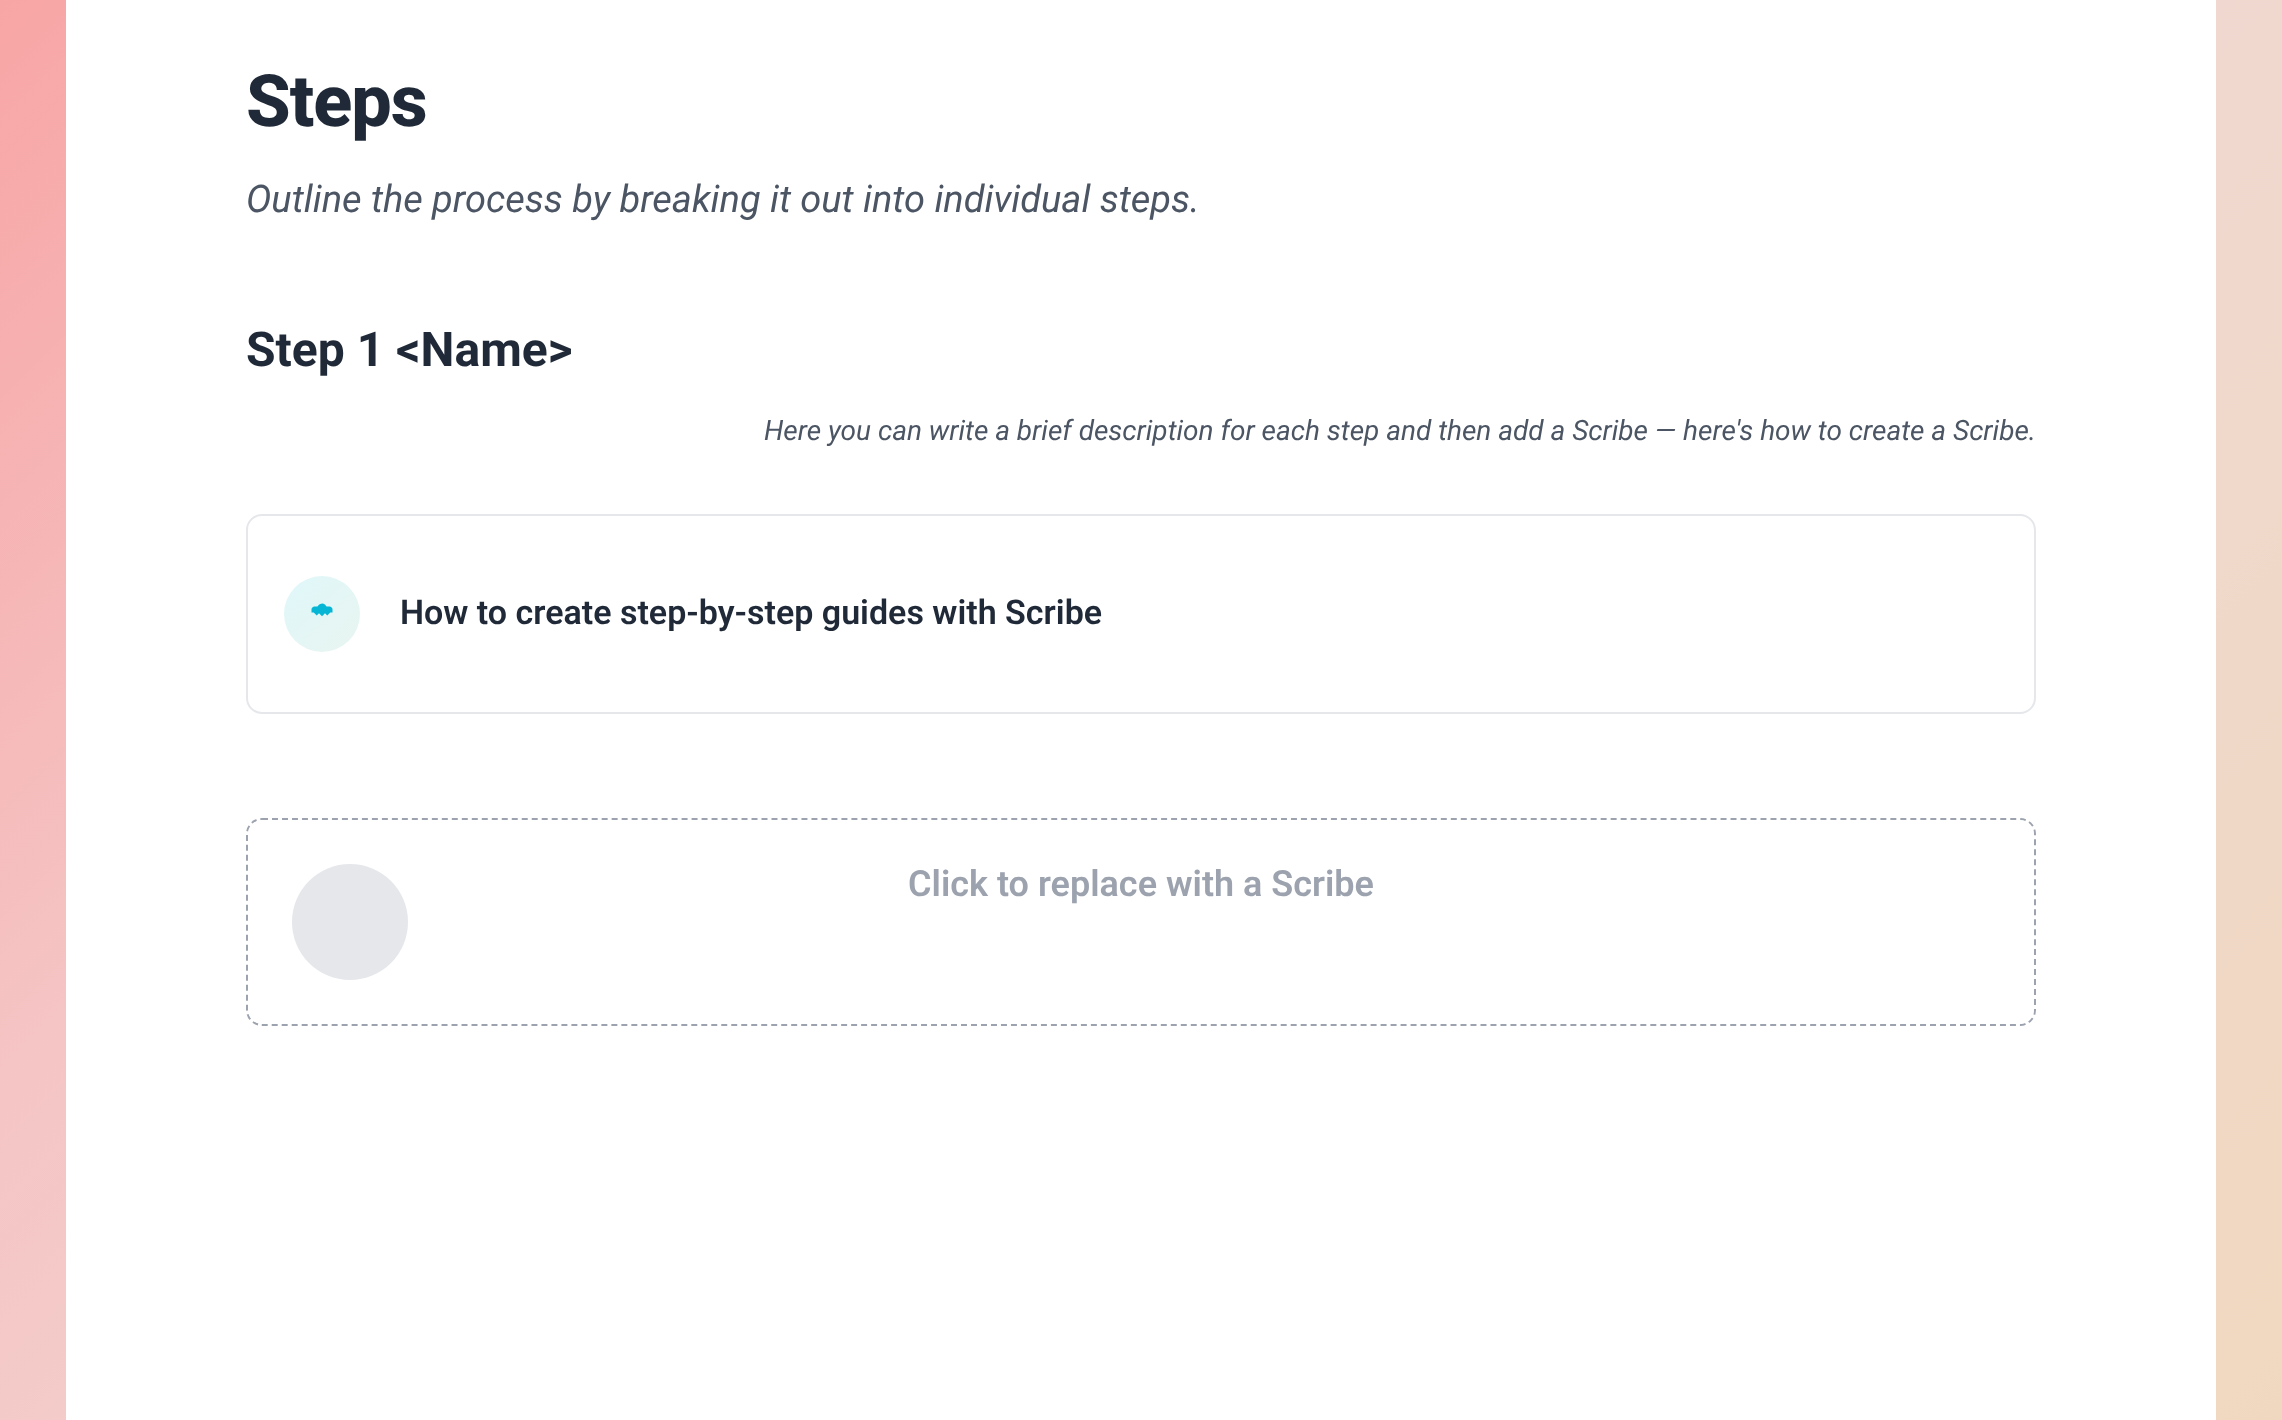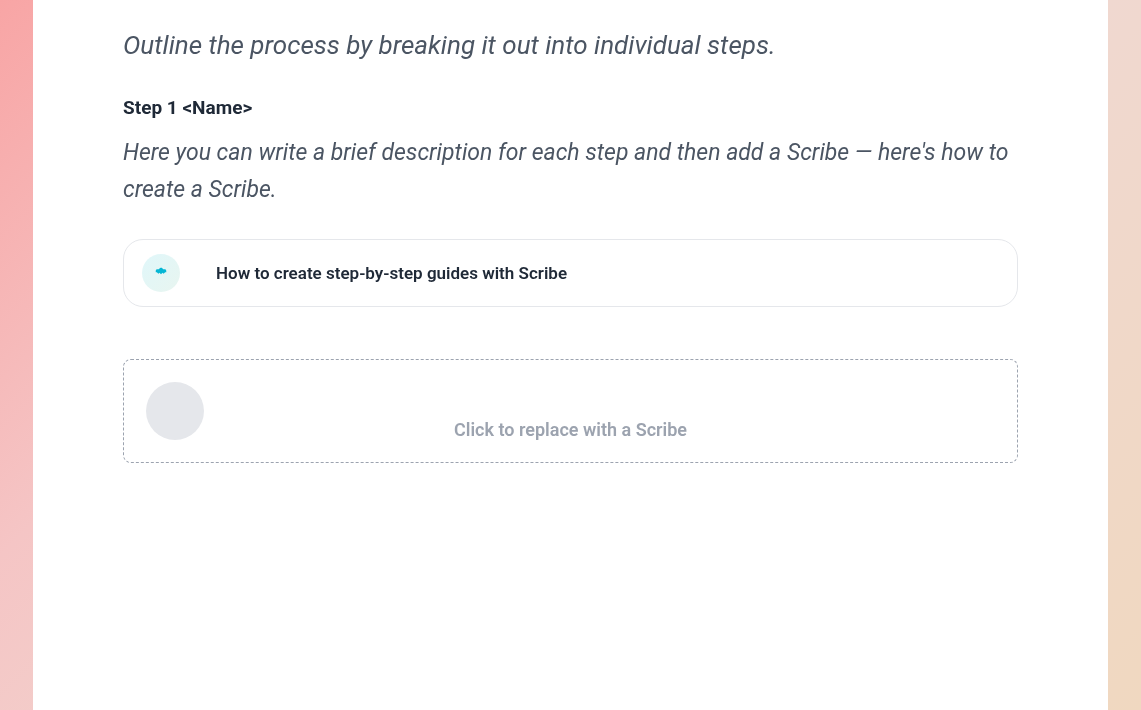--- a/index.html
+++ b/index.html
@@ -22,45 +22,46 @@
       padding: 30px 90px 0 90px;
     }
     .steps-heading {
       font-size: 36px;
       font-weight: 800;
       color: #1f2937;
       margin-bottom: 16px;
       letter-spacing: -0.5px;
     }
     .steps-subtitle {
-      font-size: 26px;
+      font-size: 19px;
       font-style: italic;
       color: #4b5563;
-      margin-bottom: 36px;
+      margin-bottom: 50px;
     }
     .step-heading {
-      font-size: 19px;
+      font-size: 24px;
       font-weight: 700;
       color: #1f2937;
       margin-bottom: 16px;
     }
     .step-description {
-      font-size: 23px;
+      font-size: 14px;
       font-style: italic;
       color: #4b5563;
       line-height: 1.6;
       margin-bottom: 30px;
+      text-align: right;
     }
     .scribe-card {
       border: 1px solid #e5e7eb;
-      border-radius: 20px;
-      padding: 14px 18px;
+      border-radius: 8px;
+      padding: 30px 18px;
       display: flex;
       align-items: center;
-      gap: 36px;
+      gap: 20px;
       margin-bottom: 52px;
       cursor: pointer;
     }
     .scribe-icon-wrapper {
       width: 38px;
       height: 38px;
       background: linear-gradient(135deg, #e0f7fa 0%, #e8f5f0 100%);
       border-radius: 50%;
       display: flex;
       align-items: center;
@@ -75,21 +76,21 @@
     .scribe-title {
       font-size: 17px;
       font-weight: 600;
       color: #1f2937;
     }
     .placeholder-card {
       border: 1px dashed #9ca3af;
       border-radius: 8px;
       padding: 22px;
       display: flex;
-      align-items: flex-end;
+      align-items: flex-start;
       gap: 20px;
       margin-bottom: 52px;
       cursor: pointer;
       position: relative;
     }
     .placeholder-circle {
       width: 58px;
       height: 58px;
       background: #e5e7eb;
       border-radius: 50%;
@@ -101,20 +102,21 @@
       color: #9ca3af;
       position: absolute;
       left: 50%;
       transform: translateX(-50%);
     }
   </style>
 </head>
 <body>
 
 <div class="content-card">
+  <h1 class="steps-heading">Steps</h1>
   <p class="steps-subtitle">Outline the process by breaking it out into individual steps.</p>
 
   <h2 class="step-heading">Step 1 &lt;Name&gt;</h2>
   <p class="step-description">Here you can write a brief description for each step and then add a Scribe  —  here's how to create a Scribe.</p>
 
   <div class="scribe-card">
     <div class="scribe-icon-wrapper">
       <svg viewBox="0 0 24 24">
         <path d="M11 6h2v2h-2V6zm-3 2h2v2H8V8zm6 0h2v2h-2V8zm-9 2h2v2H5v-2zm3 0h2v2H8v-2zm3 0h2v2h-2v-2zm3 0h2v2h-2v-2zm3 0h2v2h-2v-2zm-9 2h2v2H8v-2zm3 0h2v2h-2v-2zm3 0h2v2h-2v-2zm-6 2h2v2H8v-2zm6 0h2v2h-2v-2zm-3 2h2v2h-2v-2z" opacity="0"></path>
         <path d="M12.5 5c-1.5 0-2.8.8-3.5 2h-2c-1.1 0-2 .9-2 2v2h1.5l2 2 1.5-1.5L12 13.5l2-2 1.5 1.5 2-2H19V9c0-1.1-.9-2-2-2h-2c-.7-1.2-2-2-2.5-2z"></path>

